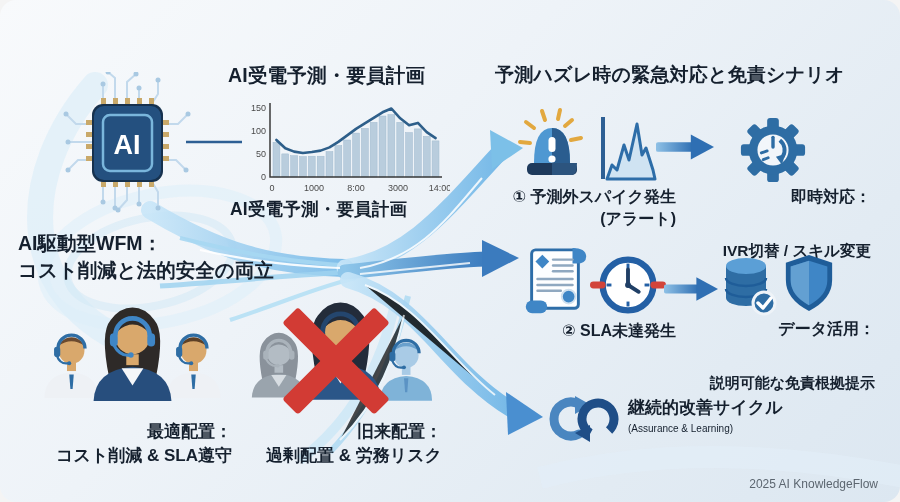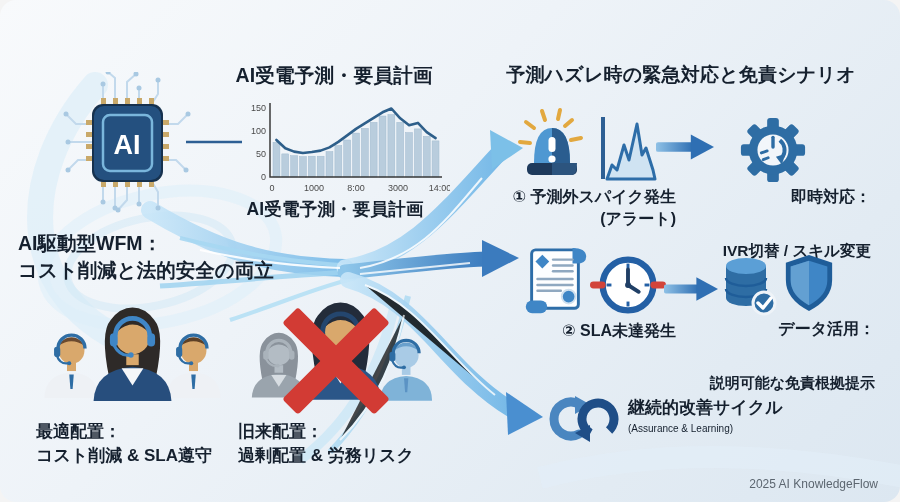--- a/index.html
+++ b/index.html
@@ -1,25 +1,25 @@
 <!DOCTYPE html>
 <html><head>
 <meta charset="utf-8">
 <style>
   html,body{margin:0;padding:0;background:#f4f4f4;}
   .stage{position:relative;width:900px;height:502px;margin:0 auto;border-radius:16px;overflow:hidden;
          background:linear-gradient(135deg,#f8fafc 0%,#eef3f8 40%,#e2ebf3 78%,#dce7f1 100%);
          font-family:"Liberation Sans","DejaVu Sans",sans-serif;color:#15202e;}
   .deco{position:absolute;left:0;top:0;z-index:1;}
   .abs{position:absolute;z-index:2;}
-  .ttl{font-weight:800;text-align:center;letter-spacing:.2px;}
+  .ttl{font-weight:800;letter-spacing:.2px;}
   .lbl{font-weight:800;text-align:right;line-height:22px;font-size:16px;}
   .lbl .sub{font-size:15.5px;margin-top:32px;}
   .headline{font-size:19.5px;line-height:27px;font-weight:800;text-align:left;}
-  .grouplbl{font-size:17px;line-height:24px;font-weight:800;text-align:left;}
+  .grouplbl{font-size:17px;line-height:24px;font-weight:800;text-align:right;}
   .footer{position:absolute;right:22px;bottom:11px;font-size:12px;color:#5c6670;z-index:3;}
   .row3t{font-size:17px;font-weight:800;line-height:22px;}
   .row3s{font-size:10px;font-weight:400;line-height:20px;}
   svg{display:block;}
 </style>
 </head>
 <body>
 
 <div class="stage">
 

